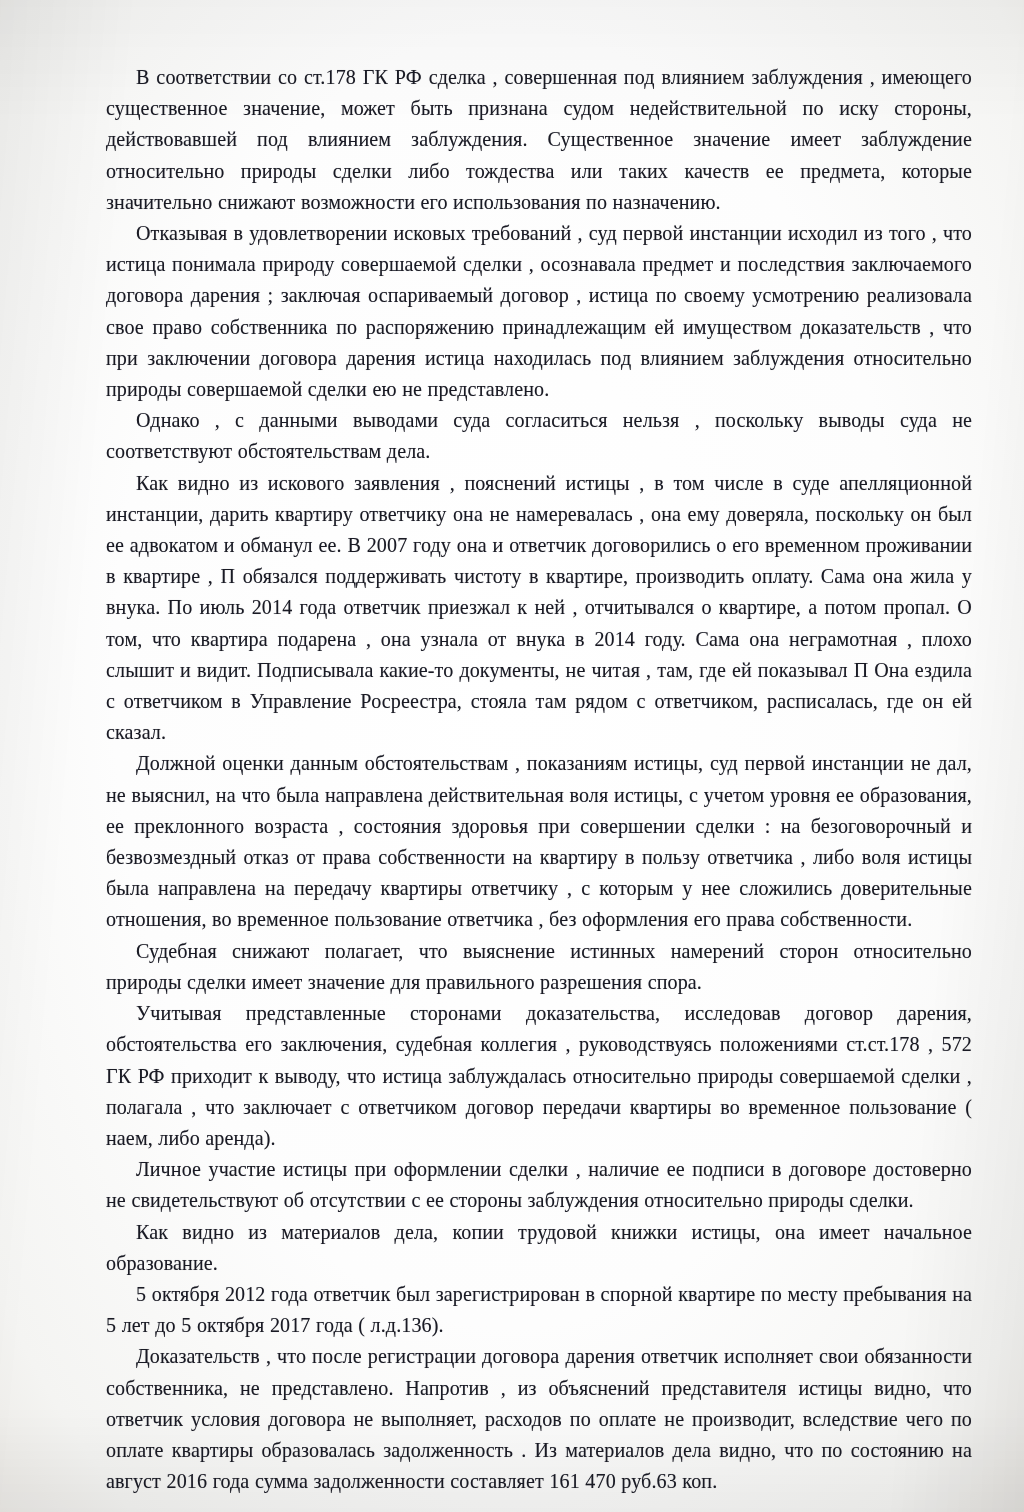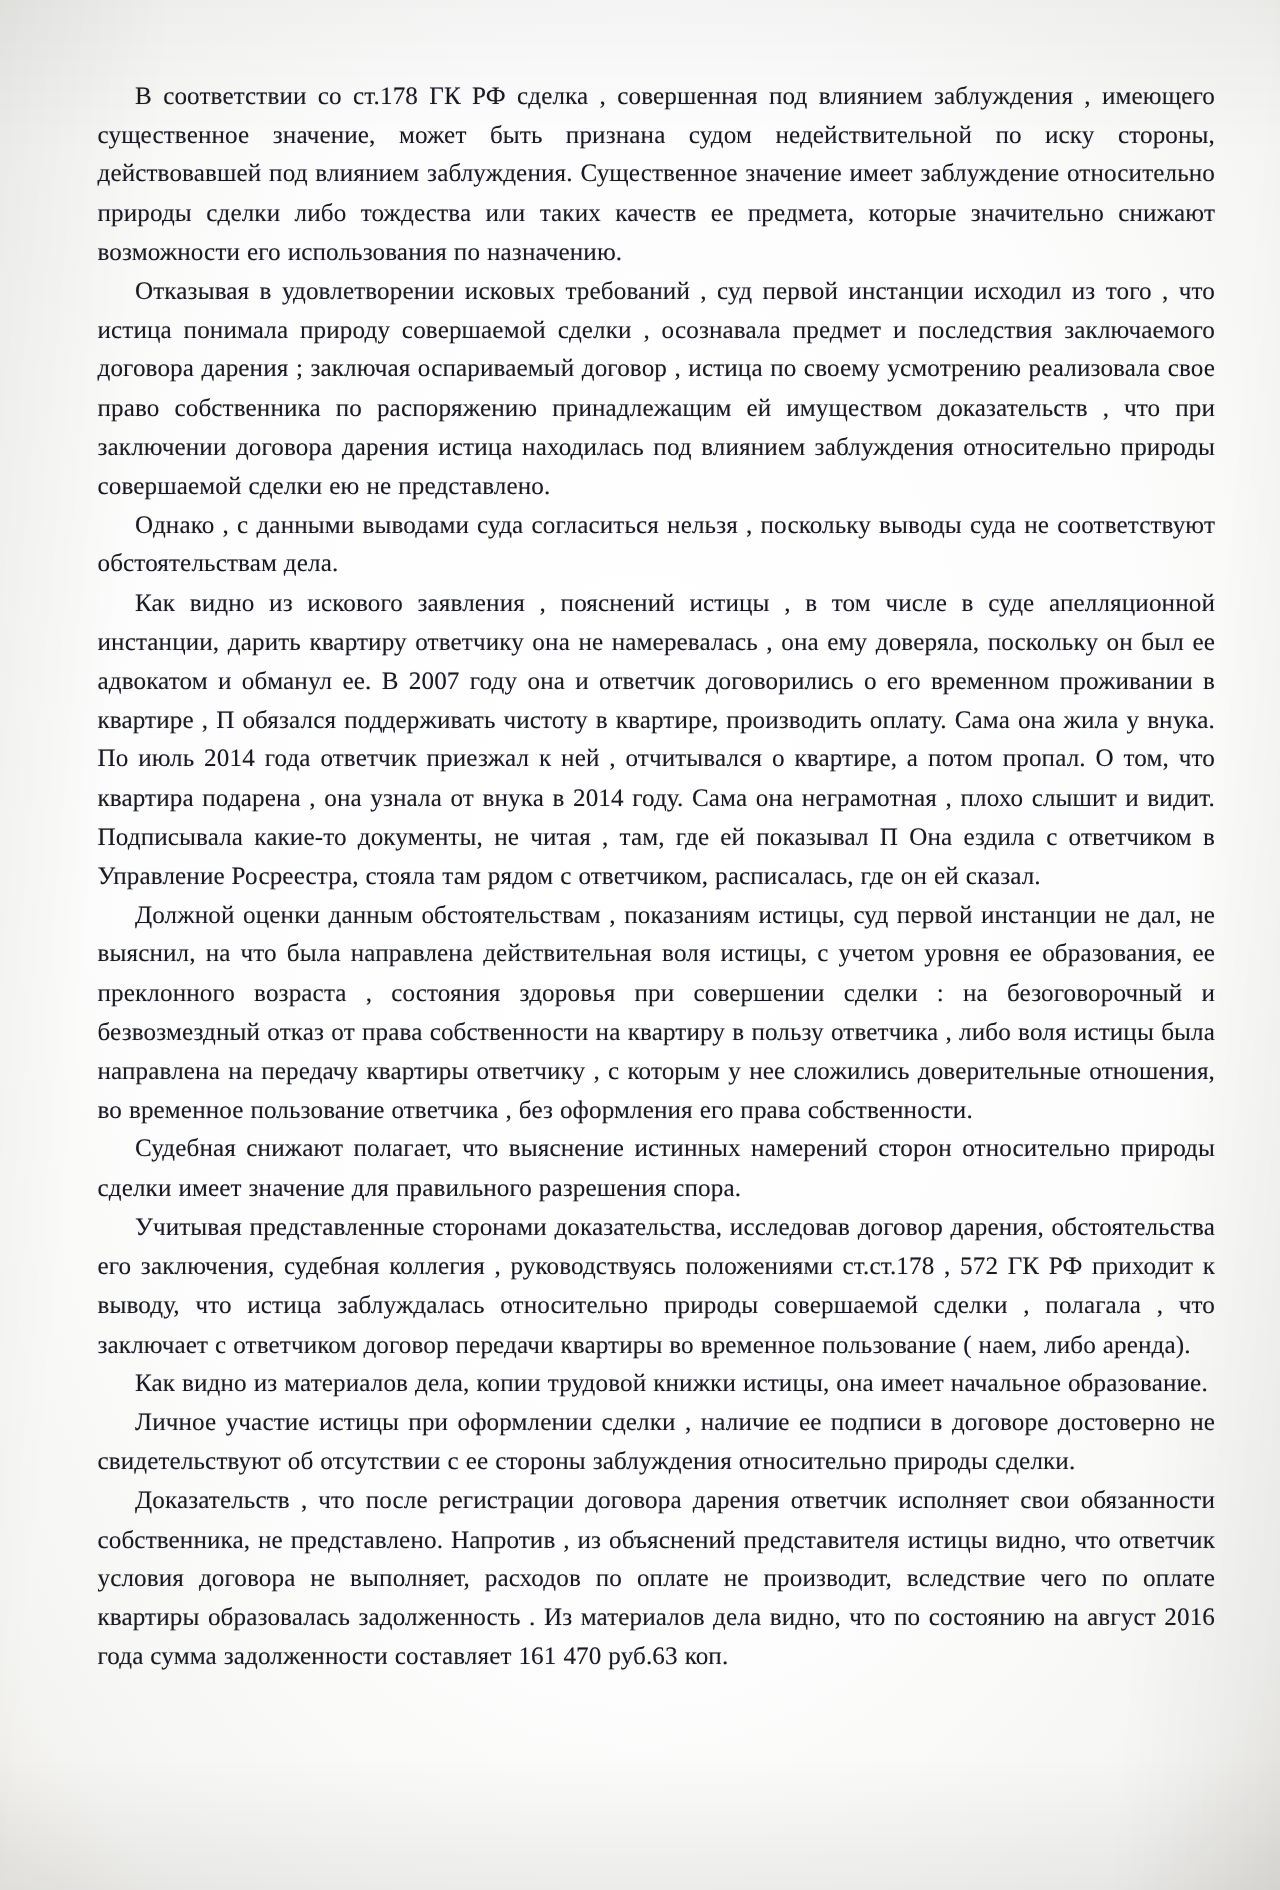--- a/index.html
+++ b/index.html
@@ -13,21 +13,21 @@
     font-family: "Liberation Serif", serif;
     color: #1a1a26;
     overflow: hidden;
   }
   
   .page {
     position: relative;
     width: 1024px;
     height: 1512px;
     box-sizing: border-box;
-    padding: 62px 52px 20px 78px;
+    padding: 62px 52px 20px 106px;
     background:
       radial-gradient(ellipse at 50% 45%, #ffffff 0%, #fdfdfd 55%, #f4f4f2 88%, #eceae6 100%);
   }
   .page::after {
     content: "";
     position: absolute;
     inset: 0;
     pointer-events: none;
     background:
       linear-gradient(95deg, rgba(0,0,0,0.045) 0%, rgba(0,0,0,0) 12%, rgba(0,0,0,0) 88%, rgba(0,0,0,0.05) 100%),
@@ -60,17 +60,18 @@
 
 <div class="page">
   <div class="doc-body">
     <p class="para">В соответствии со ст.178 ГК РФ сделка , совершенная под влиянием заблуждения , имеющего существенное значение, может быть признана судом недействительной по иску стороны, действовавшей под влиянием заблуждения. Существенное значение имеет заблуждение относительно природы сделки либо тождества или таких качеств ее предмета, которые значительно снижают возможности его использования по назначению.</p>
     <p class="para">Отказывая в удовлетворении исковых требований , суд первой инстанции исходил из того , что истица понимала природу совершаемой сделки , осознавала предмет и последствия заключаемого договора дарения ; заключая оспариваемый договор , истица по своему усмотрению реализовала свое право собственника по распоряжению принадлежащим ей имуществом доказательств , что при заключении договора дарения истица находилась под влиянием заблуждения относительно природы совершаемой сделки ею не представлено.</p>
     <p class="para">Однако , с данными выводами суда согласиться нельзя , поскольку выводы суда не соответствуют обстоятельствам дела.</p>
     <p class="para">Как видно из искового заявления , пояснений истицы , в том числе в суде апелляционной инстанции, дарить квартиру ответчику она не намеревалась , она ему доверяла, поскольку он был ее адвокатом и обманул ее. В 2007 году она и ответчик договорились о его временном проживании в квартире , П           обязался поддерживать чистоту в квартире, производить оплату. Сама она жила у внука. По июль 2014 года ответчик приезжал к ней , отчитывался о квартире, а потом пропал. О том, что квартира подарена , она узнала от внука в 2014 году. Сама она неграмотная , плохо слышит и видит. Подписывала какие-то документы, не читая , там, где ей показывал П           Она ездила с ответчиком в Управление Росреестра, стояла там рядом с ответчиком, расписалась, где он ей сказал.</p>
     <p class="para">Должной оценки данным обстоятельствам , показаниям истицы, суд первой инстанции не дал, не выяснил, на что была направлена действительная воля истицы, с учетом уровня ее образования, ее преклонного возраста , состояния здоровья при совершении сделки : на безоговорочный и безвозмездный отказ от права собственности на квартиру в пользу ответчика , либо воля истицы была направлена на передачу квартиры ответчику , с которым у нее сложились доверительные отношения, во временное пользование ответчика , без оформления его права собственности.</p>
     <p class="para">Судебная снижают полагает, что выяснение истинных намерений сторон относительно природы сделки имеет значение для правильного разрешения спора.</p>
     <p class="para">Учитывая представленные сторонами доказательства, исследовав договор дарения, обстоятельства его заключения, судебная коллегия , руководствуясь положениями ст.ст.178 , 572 ГК РФ приходит к выводу, что истица заблуждалась относительно природы совершаемой сделки , полагала , что заключает с ответчиком договор передачи квартиры во временное пользование ( наем, либо аренда).</p>
+    <p class="para">Личное участие истицы при оформлении сделки , наличие ее подписи в договоре достоверно не свидетельствуют об отсутствии с ее стороны заблуждения относительно природы сделки.</p>
     <p class="para">Как видно из материалов дела, копии трудовой книжки истицы, она имеет начальное образование.</p>
-    <p class="para">Личное участие истицы при оформлении сделки , наличие ее подписи в договоре достоверно не свидетельствуют об отсутствии с ее стороны заблуждения относительно природы сделки.</p>
+    <p class="para">5 октября 2012 года ответчик был зарегистрирован в спорной квартире по месту пребывания на 5 лет до 5 октября 2017 года ( л.д.136).</p>
     <p class="para">Доказательств , что после регистрации договора дарения ответчик исполняет свои обязанности собственника, не представлено. Напротив , из объяснений представителя истицы видно, что ответчик условия договора не выполняет, расходов по оплате не производит, вследствие чего по оплате квартиры образовалась задолженность . Из материалов дела видно, что по состоянию на август 2016 года сумма задолженности составляет 161 470 руб.63 коп.</p>
   </div>
 </div>
 
 </body></html>

